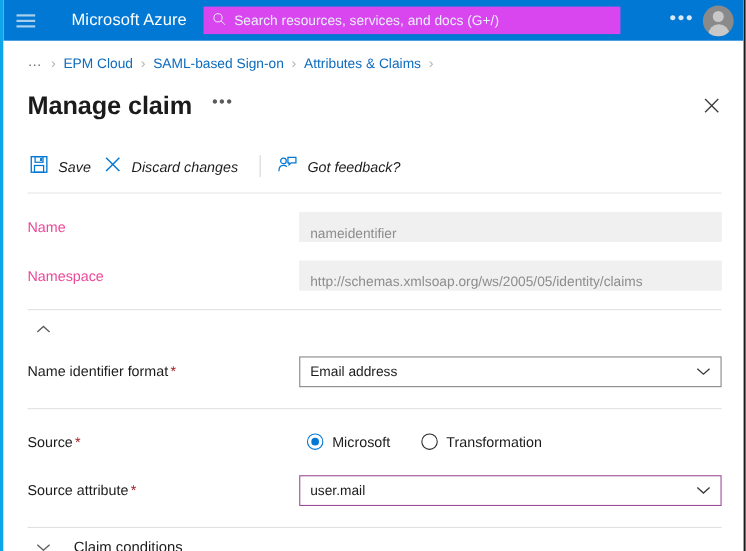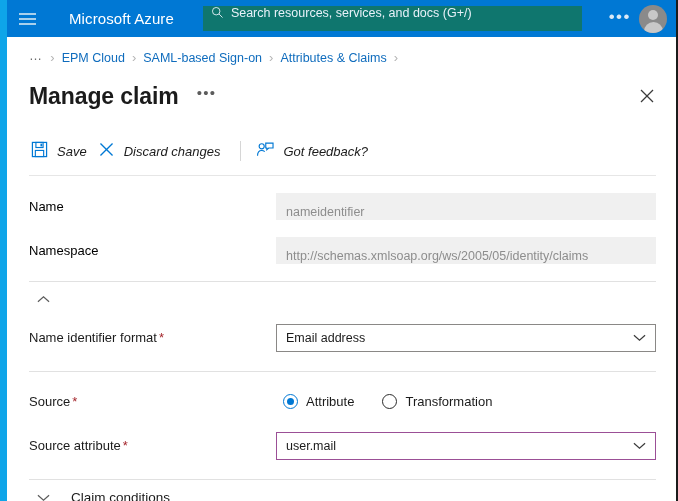--- a/index.html
+++ b/index.html
@@ -15,21 +15,21 @@
     background: #ffffff;
     color: #1b1b1b;
     font-size: 13px;
     -webkit-font-smoothing: antialiased;
   }
 
   #app {
     position: relative;
     width: 678px;
     height: 501px;
-    border-left: 7px solid #0ea5e9;
+    border-left: 3px solid #0ea5e9;
     border-right: 2px solid #1b1b1b;
     background: #ffffff;
     overflow: hidden;
   }
 
   
   .topbar {
     position: relative;
     height: 37px;
     background: #0078d4;
@@ -55,26 +55,26 @@
   }
   .brand {
     font-size: 15px;
     color: #ffffff;
     letter-spacing: .1px;
     margin-left: 22px;
     white-space: nowrap;
     cursor: pointer;
   }
   .searchwrap {
-    margin-left: 29px;
+    margin-left: 15px;
     width: 379px;
     height: 25px;
-    background: #0f766e;
-    display: flex;
-    align-items: flex-start;
+    background: #d946ef;
+    display: flex;
+    align-items: center;
     padding: 0 8px;
     cursor: text;
   }
   .searchwrap svg { flex-shrink: 0; }
   .searchwrap .ph {
     color: #e8f1f9;
     font-size: 12.5px;
     margin-left: 7px;
     white-space: nowrap;
   }
@@ -225,21 +225,21 @@
     height: 29px;
   }
   .frow.gapped { margin-top: 15px; }
   .flabel {
     width: 247px;
     font-size: 13px;
     color: #1b1b1b;
     flex-shrink: 0;
     white-space: nowrap;
   }
-  .flabel.dim { color: #000000; }
+  .flabel.dim { color: #ec4899; }
   .req { color: #a4262c; margin-left: 2px; }
 
   .finput {
     flex: 1;
     height: 27px;
     background: #f0f0f0;
     border: 1px solid #f0f0f0;
     display: flex;
     align-items: flex-end;
     padding: 0 9px;
@@ -480,21 +480,21 @@
   <div class="sect-rule" style="margin-top:19px;"></div>
 
   <div class="form">
     <div class="radiorow" style="margin-top:15px;">
       <div class="flabel">
         <span>Source</span><span class="req">*</span>
       </div>
       <div class="radios">
         <label class="radio on">
           <span class="dot"></span>
-          <span class="rlbl">Attribute</span>
+          <span class="rlbl">Microsoft</span>
         </label>
         <label class="radio">
           <span class="dot"></span>
           <span class="rlbl">Transformation</span>
         </label>
       </div>
     </div>
 
     <div class="frow gapped">
       <div class="flabel">

